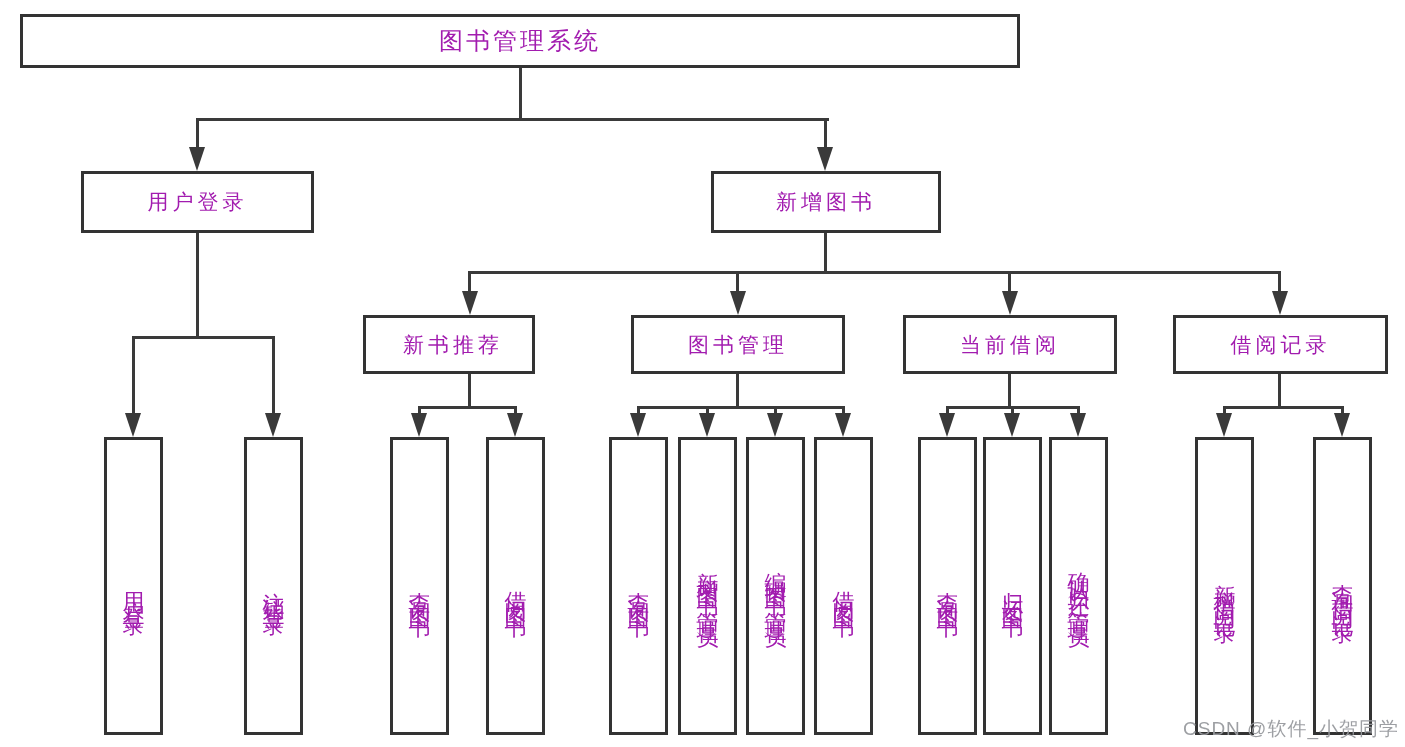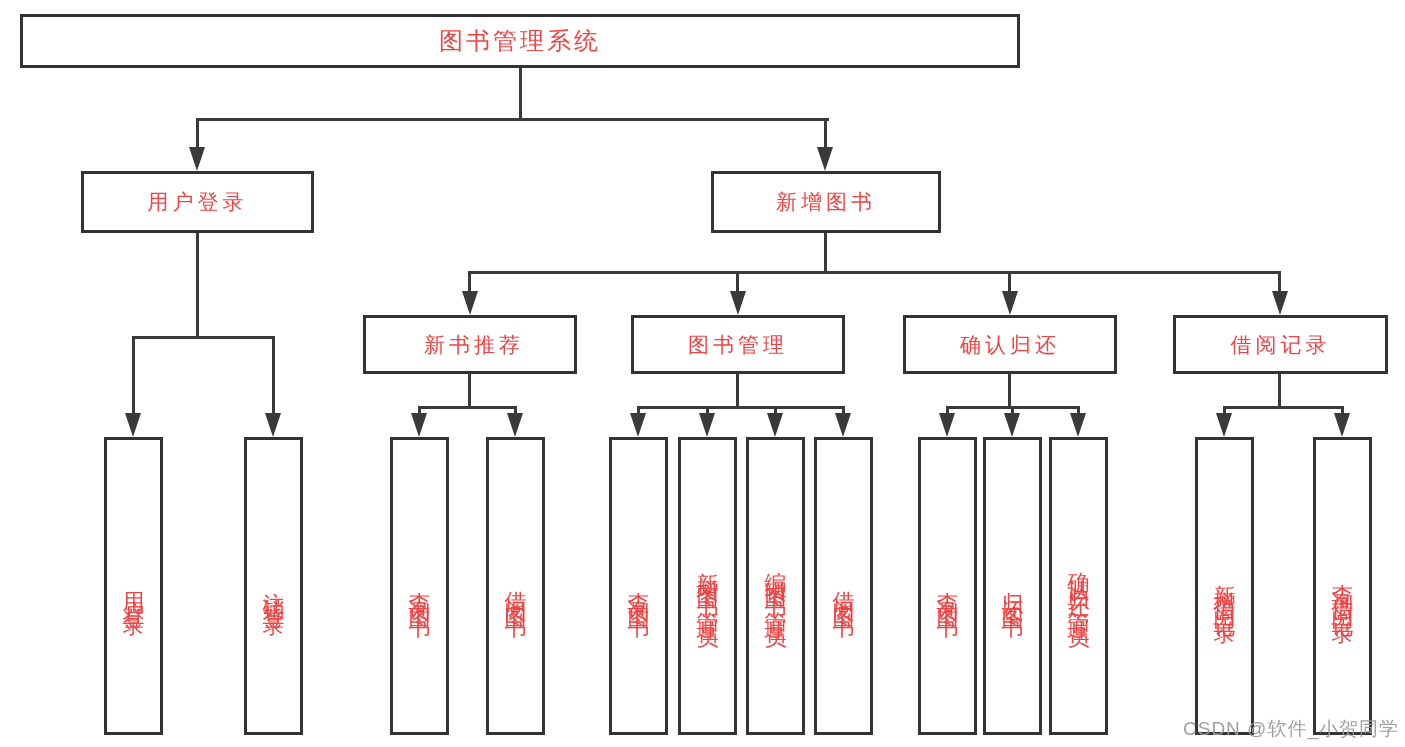--- a/index.html
+++ b/index.html
@@ -11,21 +11,21 @@
     color:#2b2b2b;
     overflow:hidden;
   }
   .box{
     position:absolute;
     border:3px solid #333333;
     background:#ffffff;
     box-sizing:border-box;
     display:flex;align-items:center;justify-content:center;
   }
-  .lbl{letter-spacing:4px;font-size:21px;color:#ef4444;white-space:nowrap;}
+  .lbl{letter-spacing:4px;font-size:21px;color:#a21caf;white-space:nowrap;}
   .lv0 .lbl{font-size:24px;letter-spacing:3px;}
   .leaf .lbl{
     writing-mode:vertical-rl;
     letter-spacing:8px;
     font-size:22px;
     margin-bottom:-8px;
     white-space:normal;
   }
   .vl{position:absolute;width:3px;background:#3a3a3a;}
   .hl{position:absolute;height:3px;background:#3a3a3a;}
@@ -75,28 +75,28 @@
   <div class="hl" style="left:468px;top:271px;width:813px;"></div>
   <div class="vl" style="left:468px;top:271px;height:22px;"></div>
   <div class="ar" style="left:462px;top:291px;"></div>
   <div class="vl" style="left:736px;top:271px;height:22px;"></div>
   <div class="ar" style="left:730px;top:291px;"></div>
   <div class="vl" style="left:1008px;top:271px;height:22px;"></div>
   <div class="ar" style="left:1002px;top:291px;"></div>
   <div class="vl" style="left:1278px;top:271px;height:22px;"></div>
   <div class="ar" style="left:1272px;top:291px;"></div>
 
-  <div class="box lv2" style="left:363px;top:315px;width:214px;height:59px;padding-left:8px;">
+  <div class="box lv2" style="left:363px;top:315px;width:172px;height:59px;padding-left:8px;">
     <span class="lbl">新书推荐</span>
   </div>
   <div class="box lv2" style="left:631px;top:315px;width:214px;height:59px;">
     <span class="lbl">图书管理</span>
   </div>
   <div class="box lv2" style="left:903px;top:315px;width:214px;height:59px;">
-    <span class="lbl">确认归还</span>
+    <span class="lbl">当前借阅</span>
   </div>
   <div class="box lv2" style="left:1173px;top:315px;width:215px;height:59px;">
     <span class="lbl">借阅记录</span>
   </div>
 
   <div class="vl" style="left:468px;top:374px;height:34px;"></div>
   <div class="hl" style="left:418px;top:406px;width:99px;"></div>
   <div class="vl" style="left:418px;top:406px;height:9px;"></div>
   <div class="ar" style="left:411px;top:413px;"></div>
   <div class="vl" style="left:514px;top:406px;height:9px;"></div>

